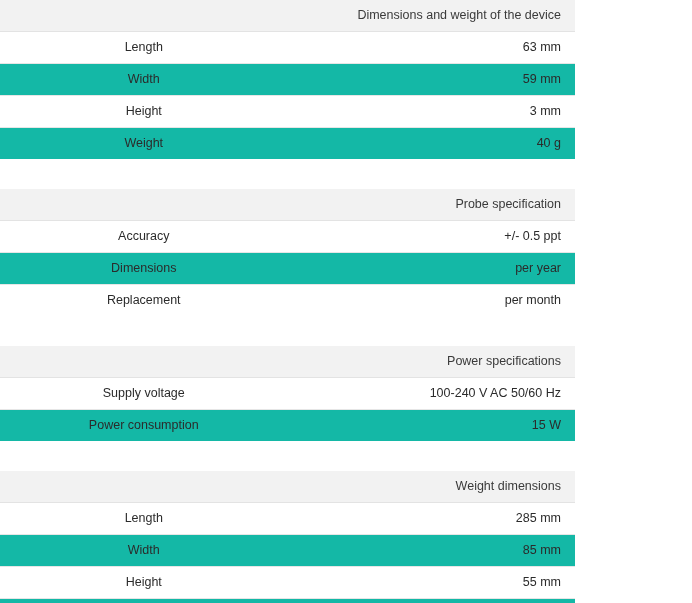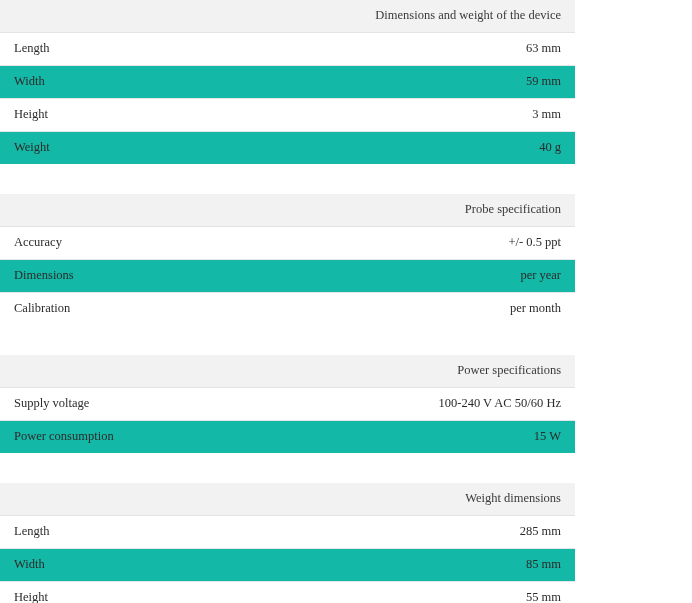--- a/index.html
+++ b/index.html
@@ -15,21 +15,20 @@
     color: #2b2b2b;
     overflow: hidden;
   }
   .spec-page {
     width: 692px;
   }
   .spec-table {
     width: 575px;
     border-collapse: collapse;
     table-layout: fixed;
-    font-family: Liberation Serif, serif;
   }
   .group-gap {
     height: 30px;
     background: #ffffff;
   }
   .header-row td {
     background: #f2f2f2;
     text-align: right;
     padding: 8px 14px 9px 14px;
     font-size: 12.5px;
@@ -44,21 +43,21 @@
     vertical-align: middle;
   }
   .data-row.alt td {
     background: #14b8a6;
   }
   .data-row.plain td {
     background: #ffffff;
   }
   .cell-label {
     width: 54%;
-    text-align: left;
+    text-align: center;
   }
   .cell-value {
     width: 46%;
     text-align: right;
   }
   .last-row td {
     border-bottom: none;
   }
 </style>
 </head>
@@ -99,21 +98,21 @@
       </tr>
       <tr class="data-row plain">
         <td class="cell-label">Accuracy</td>
         <td class="cell-value">+/- 0.5 ppt</td>
       </tr>
       <tr class="data-row alt">
         <td class="cell-label">Dimensions</td>
         <td class="cell-value">per year</td>
       </tr>
       <tr class="data-row plain last-row">
-        <td class="cell-label">Calibration</td>
+        <td class="cell-label">Replacement</td>
         <td class="cell-value">per month</td>
       </tr>
     </tbody>
   </table>
 
   <div class="group-gap"></div>
 
   <table class="spec-table">
     <tbody>
       <tr class="header-row">

